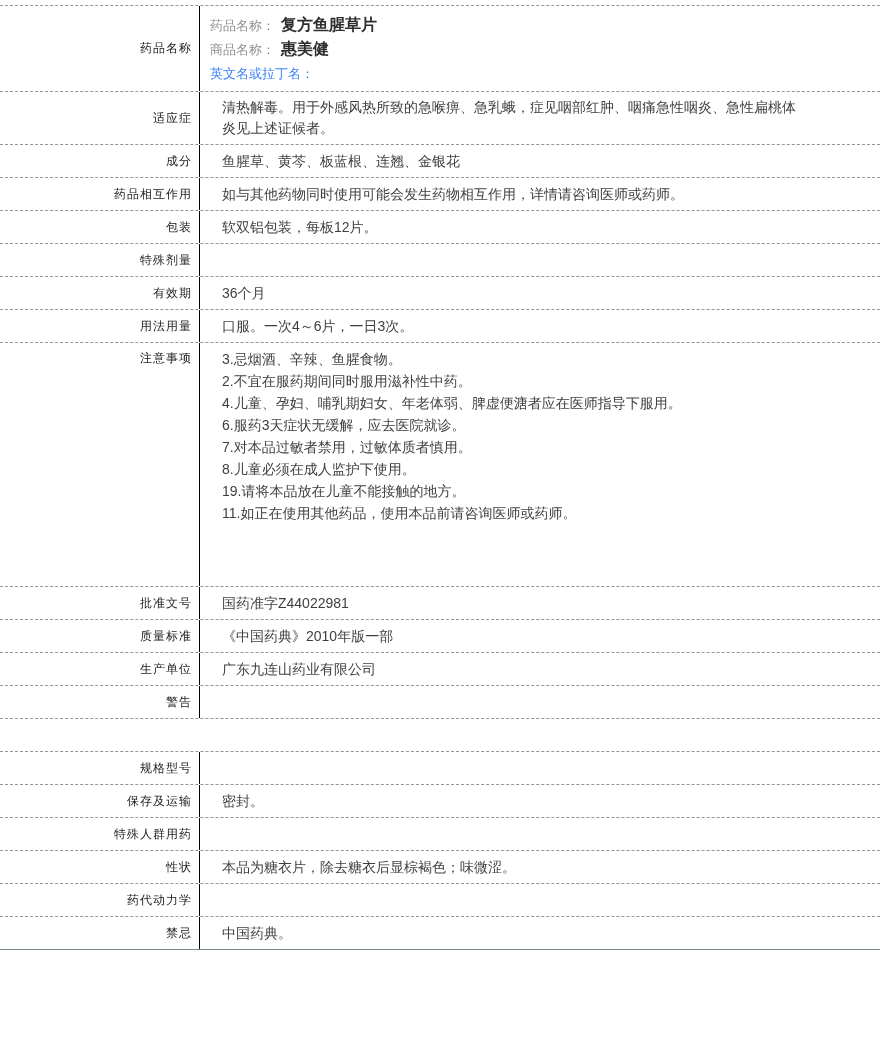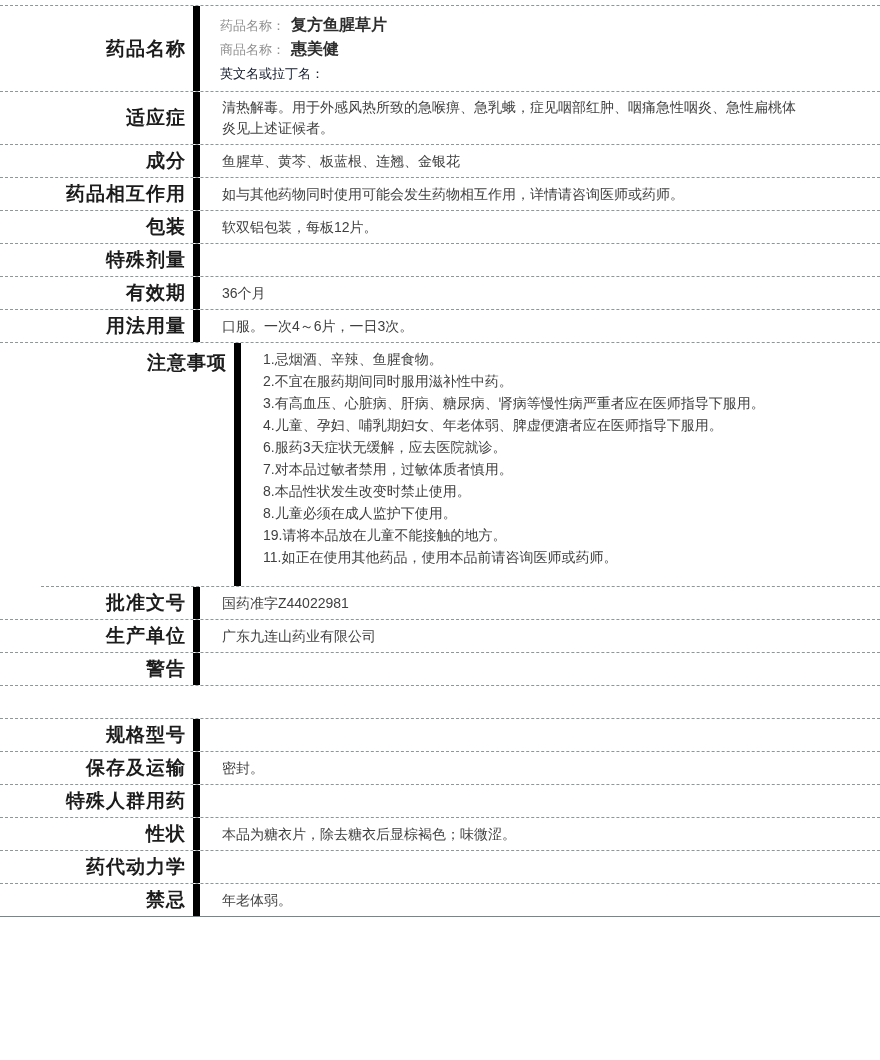--- a/index.html
+++ b/index.html
@@ -11,41 +11,41 @@
     margin-top:5px;width:880px;box-sizing:border-box;
     border-top:1px dashed #8c9999;
   }
   .row{
     display:flex;align-items:stretch;border-bottom:1px dashed #8c9999;
     min-height:33px;box-sizing:border-box;background:#ffffff;
   }
   .row:last-child{border-bottom:1px solid #768789;}
   .cell-label{
     flex:0 0 200px;width:200px;box-sizing:border-box;
-    border-right:7px solid #000000;
+    border-right:1px solid #000000;
     display:flex;align-items:center;justify-content:flex-end;
     padding:2px 7px 2px 0;
-    font-size:19px;font-weight:bold;color:#1c1c1c;letter-spacing:1px;
+    font-size:12px;font-weight:normal;color:#1c1c1c;letter-spacing:1px;
     text-align:right;
   }
   .cell-value{
     flex:1 1 auto;box-sizing:border-box;
     display:flex;align-items:center;
     padding:5px 80px 5px 22px;
     font-size:14px;color:#3f3f3f;line-height:21px;
   }
   
   .name-row{min-height:78px;}
   .name-row .cell-value{display:block;padding:7px 20px 6px 10px;line-height:23px;}
-  .name-line{white-space:nowrap;margin-left:10px;}
+  .name-line{white-space:nowrap;}
   .sub-key{font-size:13px;color:#8f8f8f;}
-  .sub-key.muted{color:#0f172a;}
+  .sub-key.muted{color:#3b82f6;}
   .sub-val{font-size:16px;font-weight:bold;color:#2e2e2e;margin-left:6px;}
   
-  .notes-row{min-height:244px;margin-left:41px;}
+  .notes-row{min-height:244px;}
   .notes-row .cell-label{align-items:flex-start;padding-top:7px;}
   .notes-row .cell-value{display:block;padding-top:5px;padding-bottom:6px;line-height:22px;}
 </style>
 </head>
 <body>
 
 <div class="drug-table" id="table-root">
     <div class="row name-row">
       <div class="cell-label">药品名称</div>
       <div class="cell-value">
@@ -92,36 +92,40 @@
     </div>
     <div class="row">
       <div class="cell-label">用法用量</div>
       <div class="cell-value">
         <span>口服。一次4～6片，一日3次。</span>
       </div>
     </div>
     <div class="row notes-row">
       <div class="cell-label">注意事项</div>
       <div class="cell-value">
-        <div class="note-line">1.忌烟酒、辛辣、鱼腥食物。</div>
+        <div class="note-line">3.忌烟酒、辛辣、鱼腥食物。</div>
         <div class="note-line">2.不宜在服药期间同时服用滋补性中药。</div>
-        <div class="note-line">3.有高血压、心脏病、肝病、糖尿病、肾病等慢性病严重者应在医师指导下服用。</div>
         <div class="note-line">4.儿童、孕妇、哺乳期妇女、年老体弱、脾虚便溏者应在医师指导下服用。</div>
         <div class="note-line">6.服药3天症状无缓解，应去医院就诊。</div>
         <div class="note-line">7.对本品过敏者禁用，过敏体质者慎用。</div>
-        <div class="note-line">8.本品性状发生改变时禁止使用。</div>
         <div class="note-line">8.儿童必须在成人监护下使用。</div>
         <div class="note-line">19.请将本品放在儿童不能接触的地方。</div>
         <div class="note-line">11.如正在使用其他药品，使用本品前请咨询医师或药师。</div>
       </div>
     </div>
     <div class="row">
       <div class="cell-label">批准文号</div>
       <div class="cell-value">
         <span>国药准字Z44022981</span>
+      </div>
+    </div>
+    <div class="row">
+      <div class="cell-label">质量标准</div>
+      <div class="cell-value">
+        <span>《中国药典》2010年版一部</span>
       </div>
     </div>
     <div class="row">
       <div class="cell-label">生产单位</div>
       <div class="cell-value">
         <span>广东九连山药业有限公司</span>
       </div>
     </div>
     <div class="row">
       <div class="cell-label">警告</div>
@@ -160,16 +164,16 @@
     </div>
     <div class="row">
       <div class="cell-label">药代动力学</div>
       <div class="cell-value">
         <span></span>
       </div>
     </div>
     <div class="row">
       <div class="cell-label">禁忌</div>
       <div class="cell-value">
-        <span>年老体弱。</span>
+        <span>中国药典。</span>
       </div>
     </div>
   </div>
 
 </body></html>

